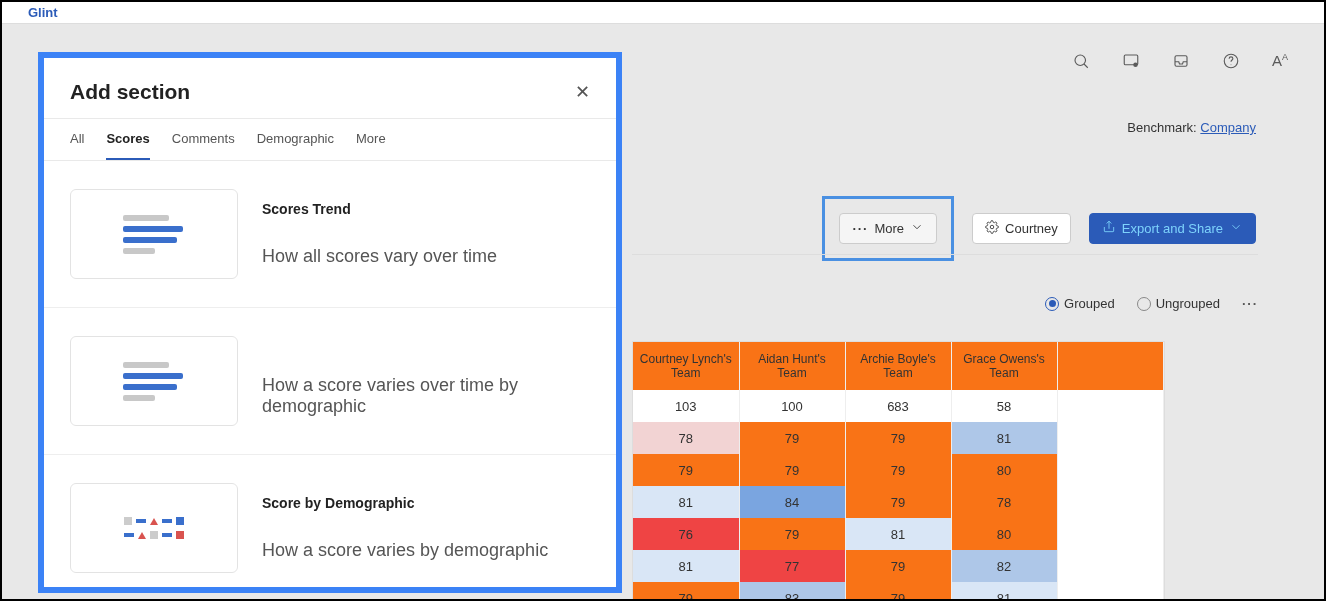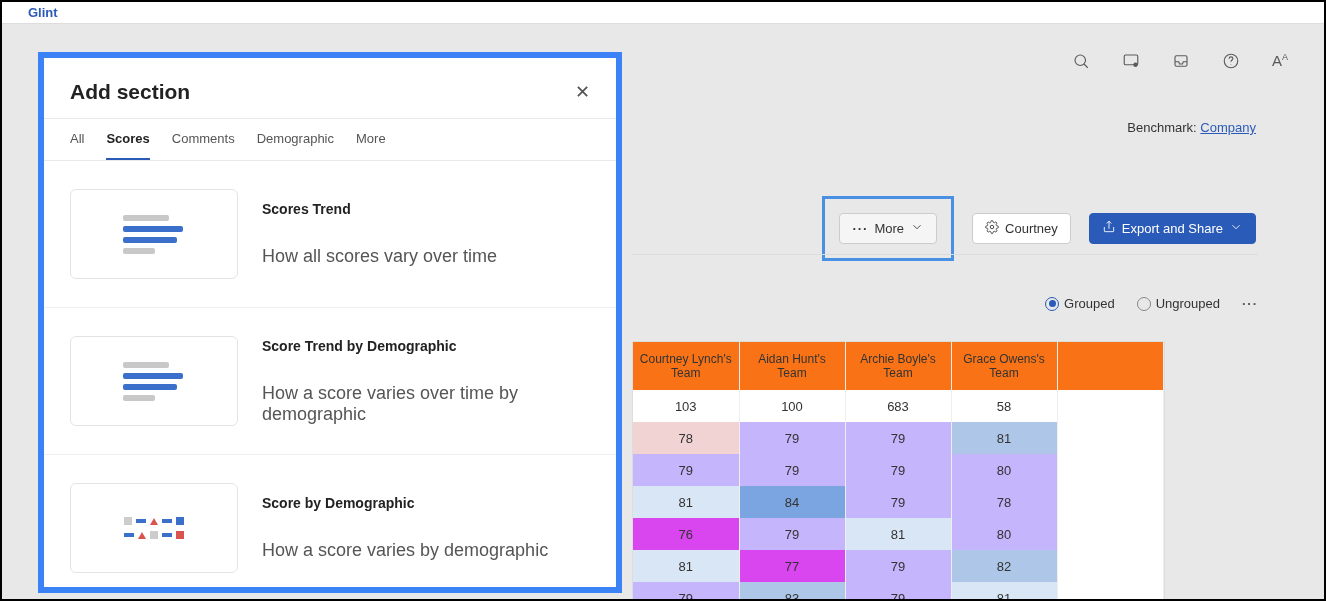--- a/index.html
+++ b/index.html
@@ -89,21 +89,21 @@
       border: 1px solid #ccc;
       background: #fff;
       border-radius: 4px;
       font-size: 13px;
       color: #333;
       cursor: pointer;
     }
     .btn-more { background: #f5f5f5; }
     .btn-primary {
       background: #2b5bb8;
-      color: #ffffff;
+      color: #7dd3fc;
       border-color: #2b5bb8;
     }
     .btn svg { width: 14px; height: 14px; stroke: currentColor; fill: none; stroke-width: 1.5; }
     
     .options-row {
       position: absolute;
       top: 272px; left: 630px; right: 66px;
       display: flex;
       align-items: center;
       justify-content: flex-end;
@@ -158,22 +158,22 @@
       height: 32px;
       vertical-align: middle;
     }
     .heatmap tr.respondents td { background: #fff; font-weight: 400; }
     .blank-col { width: 260px; background: #fff; }
     
     .c-blue-m { background: #aec7e8; }
     .c-blue-l { background: #d9e6f6; }
     .c-blue-d { background: #7aa5e0; }
     .c-red-l  { background: #f2d3d3; }
-    .c-red-m  { background: #d946ef; }
-    .c-neut   { background: #c4b5fd; }
+    .c-red-m  { background: #ef4444; }
+    .c-neut   { background: #f97316; }
     
     .overlay {
       position: absolute;
       top: 28px; left: 36px;
       width: 584px;
       bottom: 6px;
       border: 6px solid #3b82f6;
       background: #fff;
       display: flex;
       flex-direction: column;
@@ -425,21 +425,20 @@
         </div>
       </div>
       <div class="section-item">
         <div class="thumb bars">
           <div class="bar b1"></div>
             <div class="bar b2"></div>
             <div class="bar b3"></div>
             <div class="bar b4"></div>
         </div>
         <div class="section-text">
-          <div class="st-title">Score Trend by Demographic</div>
           <div class="st-desc">How a score varies over time by demographic</div>
         </div>
       </div>
       <div class="section-item">
         <div class="thumb demo">
           <div class="row">
               <span class="cell sqg"></span>
               <span class="dash"></span>
               <span class="dot"></span>
               <span class="dash"></span>

